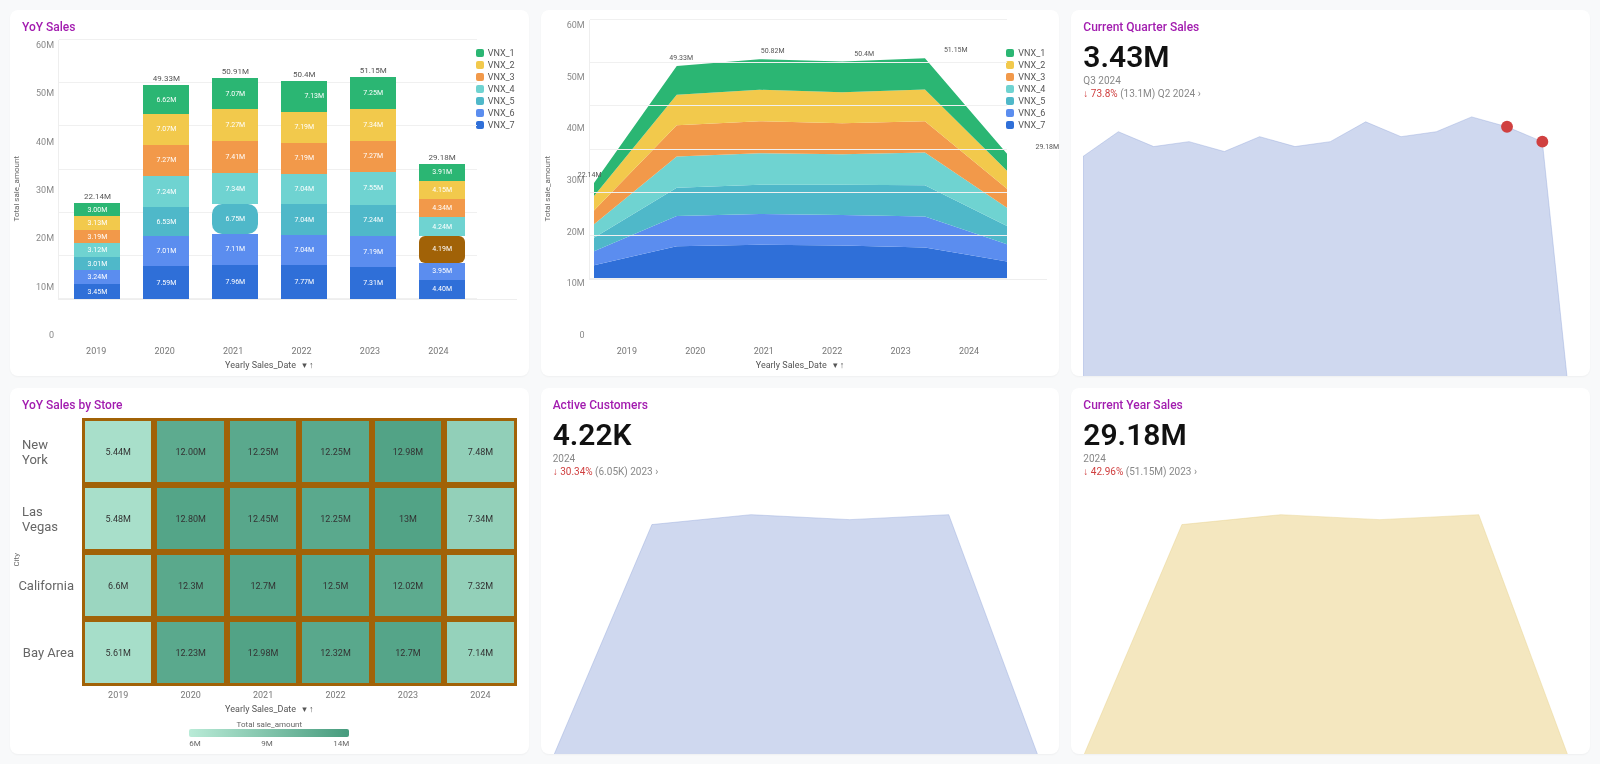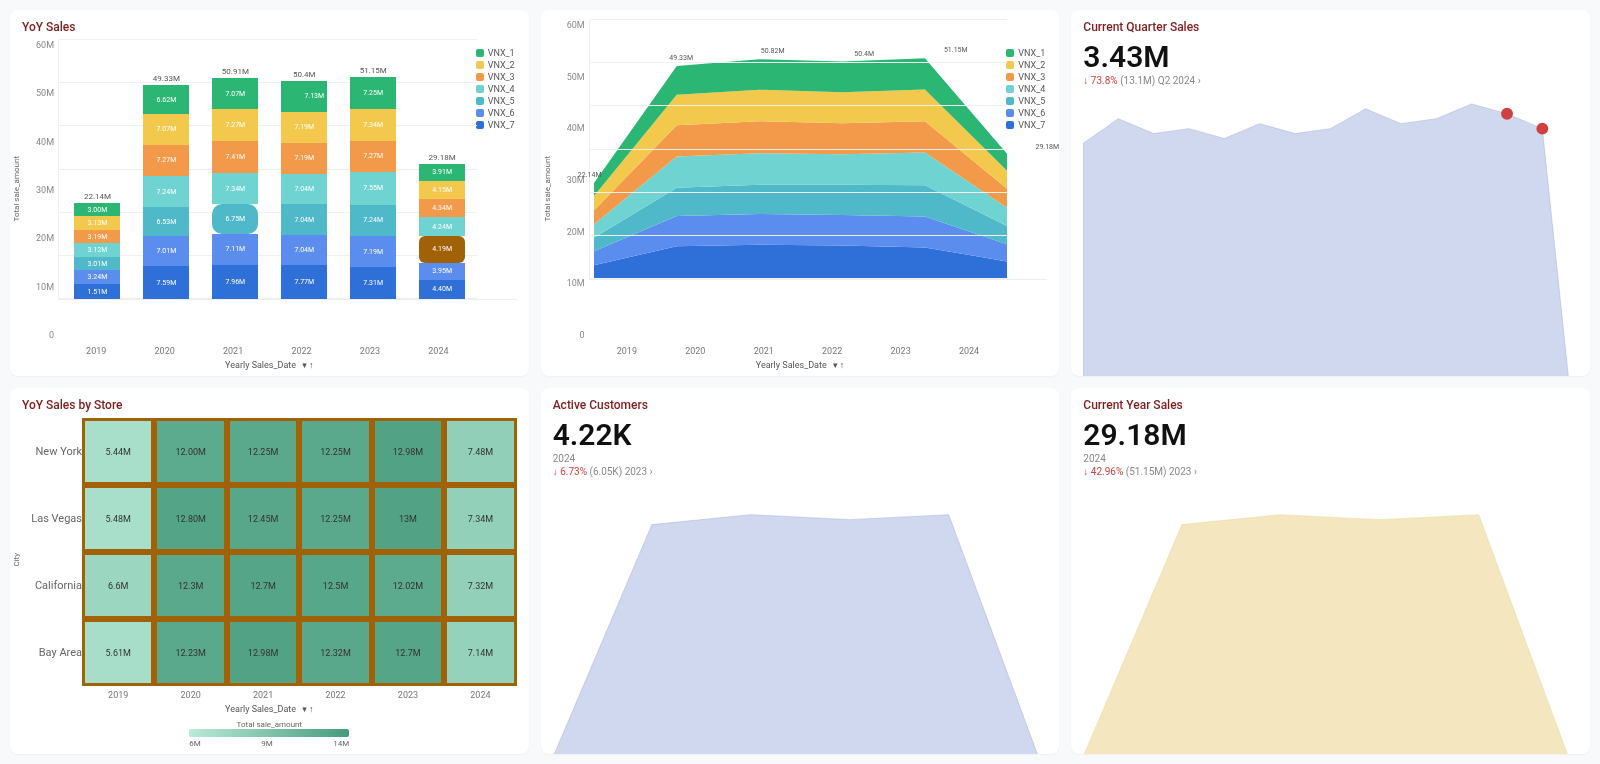--- a/index.html
+++ b/index.html
@@ -24,21 +24,21 @@
     box-shadow: 0 1px 2px rgba(0,0,0,0.04);
     padding: 10px 12px 6px 12px;
     display: flex;
     flex-direction: column;
     position: relative;
     overflow: hidden;
   }
   .card-title {
     font-size: 12px;
     font-weight: 500;
-    color: #7f1d1d;
+    color: #a21caf;
     margin-bottom: 6px;
   }
 
   
   .legend {
     position: absolute;
     top: 38px;
     right: 14px;
     font-size: 9px;
     color: #555;
@@ -196,26 +196,26 @@
     display:flex;
     flex-direction:column;
   }
   .hm-grid {
     display: grid;
     grid-template-columns: 60px repeat(6, 1fr);
     grid-auto-rows: 1fr;
     flex:1;
   }
   .hm-rowlabel {
-    font-size: 11px;
+    font-size: 13px;
     color: #666;
     display:flex;
     align-items:center;
     justify-content:flex-end;
-    padding-right:0;
+    padding-right:8px;
   }
   .hm-cell {
     display:flex;
     align-items:center;
     justify-content:center;
     font-size: 9px;
     color:#333;
     border: 3px solid #a16207;
   }
   .hm-xaxis {
@@ -308,21 +308,21 @@
           <div class="gridline" style="bottom: 0%;"></div>
           <div class="gridline" style="bottom: 16.6667%;"></div>
           <div class="gridline" style="bottom: 33.3333%;"></div>
           <div class="gridline" style="bottom: 50%;"></div>
           <div class="gridline" style="bottom: 66.6667%;"></div>
           <div class="gridline" style="bottom: 83.3333%;"></div>
           <div class="gridline" style="bottom: 100%;"></div>
           <div class="bar-col">
             <div class="bar-total">22.14M</div>
             <div class="bar-stack">
-              <div class="seg" style="background: rgb(47, 111, 216); height: 14.95px;">1.51M</div>
+              <div class="seg" style="background: rgb(47, 111, 216); height: 14.95px;">3.45M</div>
               <div class="seg" style="background: rgb(91, 141, 239); height: 14.04px;">3.24M</div>
               <div class="seg" style="background: rgb(79, 184, 201); height: 13.0433px;">3.01M</div>
               <div class="seg" style="background: rgb(111, 211, 209); height: 13.52px;">3.12M</div>
               <div class="seg" style="background: rgb(242, 153, 74); height: 13.8233px;">3.19M</div>
               <div class="seg" style="background: rgb(242, 201, 76); height: 13.5633px;">3.13M</div>
               <div class="seg" style="background: rgb(43, 182, 115); height: 13px;">3.00M</div>
             </div>
           </div>
           <div class="bar-col">
             <div class="bar-total">49.33M</div>
@@ -464,20 +464,21 @@
       </div>
     <div class="x-caption">
       <span>Yearly Sales_Date</span>
       <span class="sort-icon">▾ ↑</span>
     </div>
   </div>
 
   <div class="card">
     <div class="card-title">Current Quarter Sales</div>
     <div class="kpi-big">3.43M</div>
+    <div class="kpi-sub">Q3 2024</div>
     <div class="kpi-delta">
       <span class="neg">↓</span>
       <span class="neg">73.8%</span>
       <span class="muted">(13.1M)</span>
       <span class="muted">Q2 2024</span>
       <span class="chev">›</span>
     </div>
     <div class="spark">
       <svg id="spark-3" viewBox="0 0 100 100" preserveAspectRatio="none">
           <path d="M0,100 L0,10 L7.142857142857142,5 L14.285714285714285,8 L21.428571428571427,7 L28.57142857142857,9 L35.714285714285715,6 L42.857142857142854,8 L50,7 L57.14285714285714,3 L64.28571428571429,6 L71.42857142857143,5 L78.57142857142857,2 L85.71428571428571,4 L92.85714285714286,7 L100,75 L100,100 Z" fill="#cfd8ef" stroke="#8fa3d9" stroke-width="0.4" vector-effect="non-scaling-stroke"></path>
@@ -545,21 +546,21 @@
       </div>
     </div>
   </div>
 
   <div class="card">
     <div class="card-title">Active Customers</div>
     <div class="kpi-big">4.22K</div>
     <div class="kpi-sub">2024</div>
     <div class="kpi-delta">
       <span class="neg">↓</span>
-      <span class="neg">6.73%</span>
+      <span class="neg">30.34%</span>
       <span class="muted">(6.05K)</span>
       <span class="muted">2023</span>
       <span class="chev">›</span>
     </div>
     <div class="spark">
       <svg id="spark-5" viewBox="0 0 100 100" preserveAspectRatio="none">
           <path d="M0,100 L0,55 L20,8 L40,6 L60,7 L80,6 L100,60 L100,100 Z" fill="#cfd8ef" stroke="#8fa3d9" stroke-width="0.4" vector-effect="non-scaling-stroke"></path>
         </svg>
     </div>
   </div>

